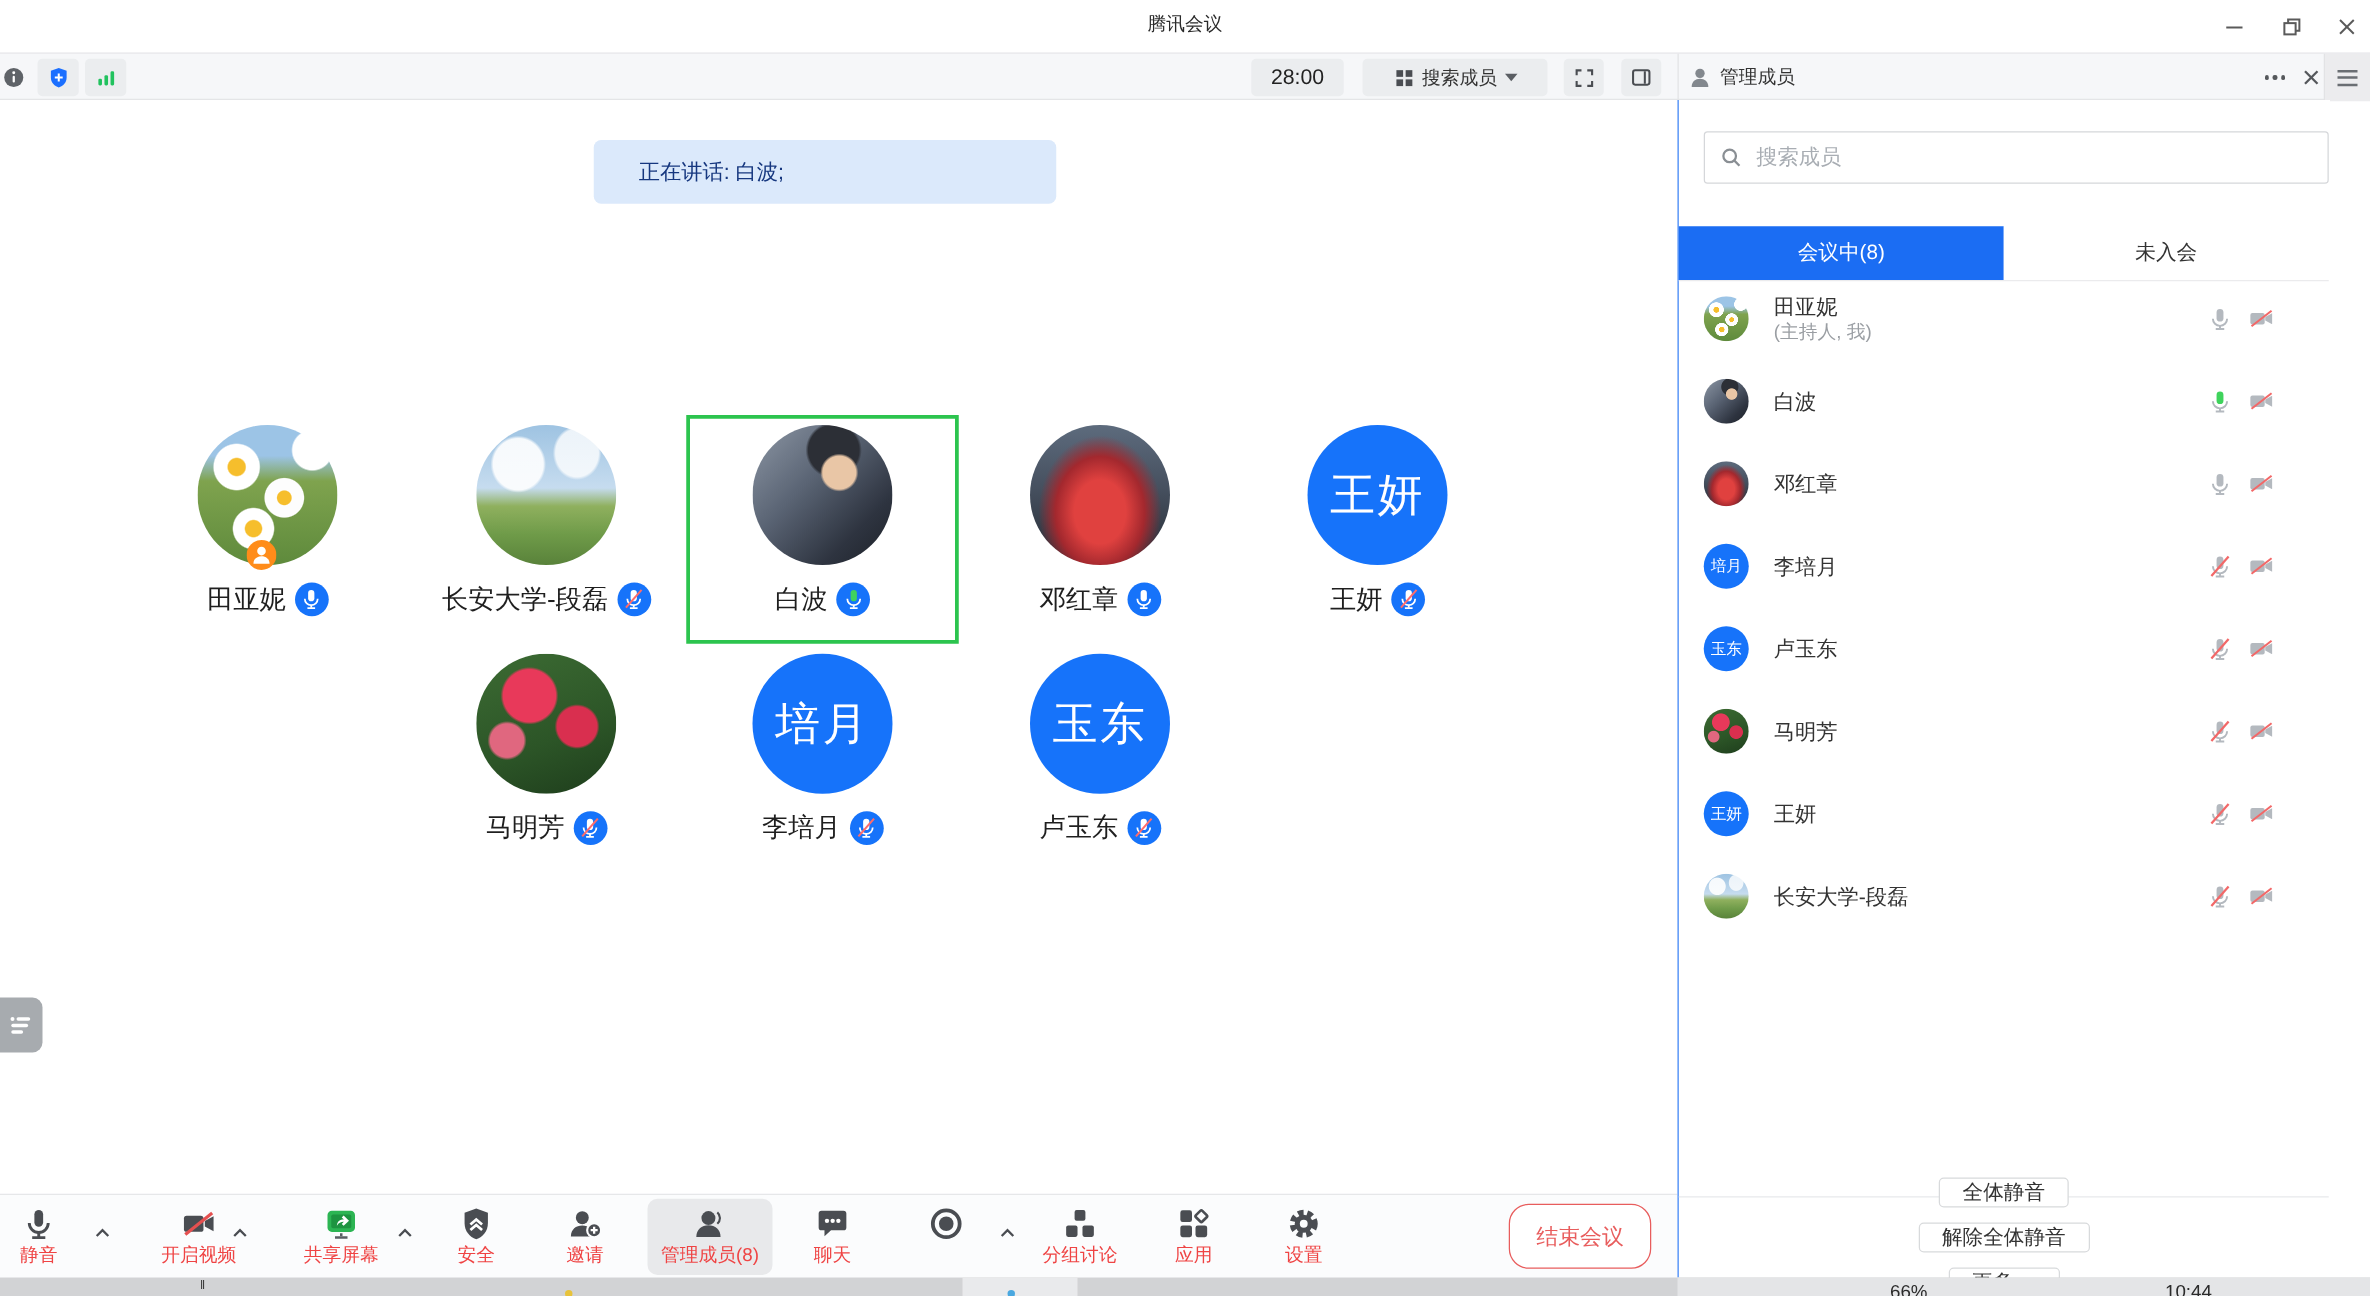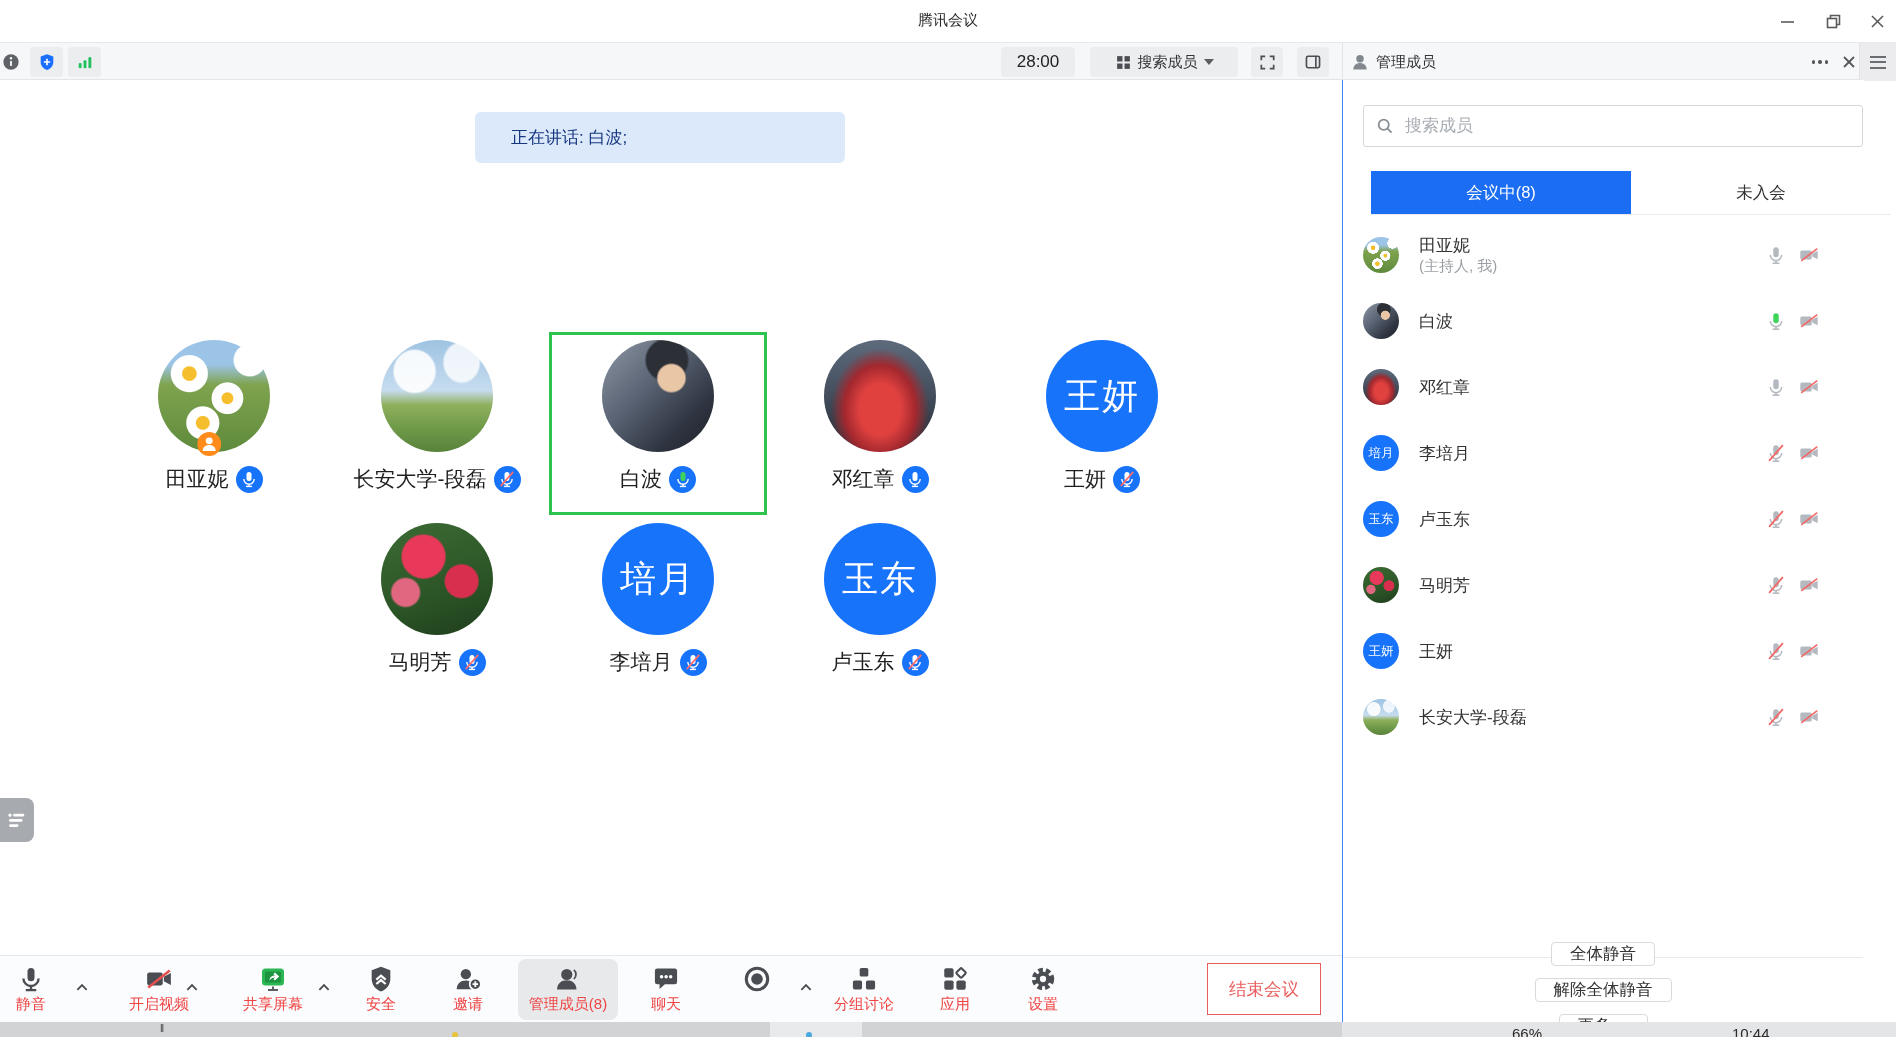--- a/index.html
+++ b/index.html
@@ -80,31 +80,31 @@
     border-top:1px solid #e6e7e9;box-sizing:border-box;}
   .hl-box{position:absolute;left:518px;top:3px;width:100px;height:61px;background:#e8e9eb;border-radius:8px;}
   .bb-item{position:absolute;top:7px;transform:translateX(-50%);display:flex;flex-direction:column;
     align-items:center;width:max-content;cursor:pointer;}
   .bb-icon{height:30px;display:flex;align-items:flex-end;justify-content:center;}
   .bb-icon svg{width:28px;height:28px;}
   .bb-label{margin-top:2px;font-size:15px;color:#ef4444;white-space:nowrap;}
   .bb-chev{position:absolute;top:22px;transform:translateX(-50%);cursor:pointer;}
   .bb-chev svg{width:13px;height:10px;stroke:#4a4d52;stroke-width:2;fill:none;}
   .end-btn{position:absolute;left:1207px;top:7px;width:112px;height:50px;border:1px solid var(--endred);
-    border-radius:0;color:var(--endred);font-size:17.5px;display:flex;align-items:center;justify-content:center;
+    border-radius:16px;color:var(--endred);font-size:17.5px;display:flex;align-items:center;justify-content:center;
     background:#fff;cursor:pointer;}
   
   .panel{position:absolute;left:1342px;top:80px;width:522px;height:942px;background:#fff;
     border-left:1px solid #3b82f6;box-sizing:border-box;padding-left:40px;}
   .search-wrap{position:absolute;left:20px;top:25px;width:500px;height:42px;border:1px solid #d5d7da;
     border-radius:3px;background:#fff;display:flex;align-items:center;padding:0 12px;gap:9px;box-sizing:border-box;}
   .search-wrap input{border:none;outline:none;flex:1;font-size:17px;color:#333;
     font-family:"Liberation Sans","DejaVu Sans",sans-serif;background:transparent;}
   .search-wrap input::placeholder{color:#a8adb3;}
-  .tabs{position:absolute;left:0;top:91px;width:520px;height:43px;display:flex;border-bottom:1px solid #ebebed;box-sizing:content-box;margin-left:28px;}
+  .tabs{position:absolute;left:0;top:101px;width:520px;height:43px;display:flex;border-bottom:1px solid #ebebed;box-sizing:content-box;}
   .tab{flex:1;line-height:43px;text-align:center;font-size:16.5px;color:#333;background:#fff;cursor:pointer;}
   .tab.active{background:var(--tabblue);color:#fff;}
   .member-list{position:absolute;left:0;top:142px;width:520px;height:730px;overflow:hidden;}
   .member{position:relative;height:66px;cursor:pointer;}
   .m-av{position:absolute;left:20px;top:15px;width:36px;height:36px;}
   .m-av .img{width:36px;height:36px;border-radius:50%;overflow:hidden;font-size:12.5px;}
   .m-text{position:absolute;left:76px;top:0;height:66px;display:flex;flex-direction:column;justify-content:center;}
   .m-name{font-size:17px;color:#333;line-height:21px;}
   .m-sub{font-size:15px;color:#9a9ea3;line-height:20px;}
   .m-mic{position:absolute;right:76px;top:22px;width:22px;height:22px;}

